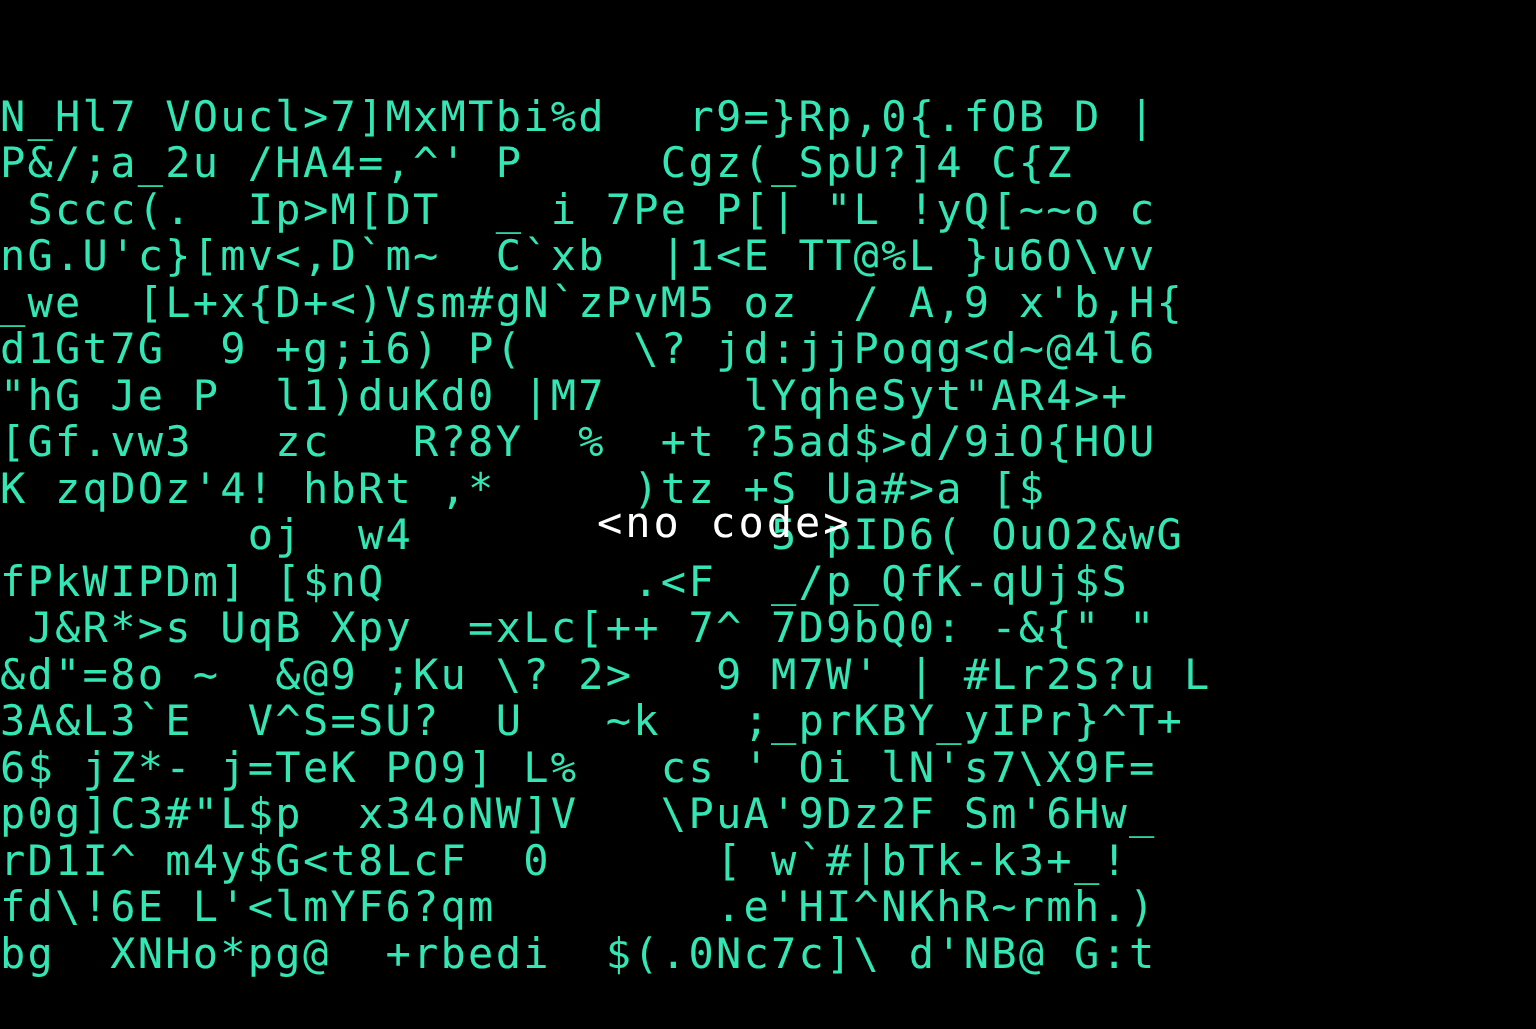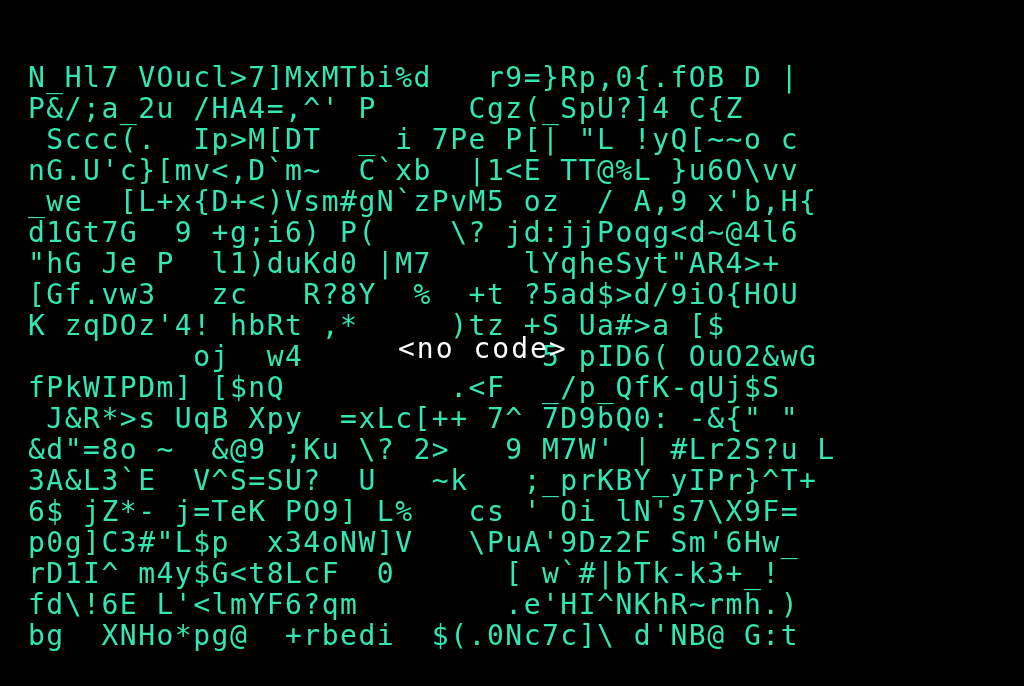--- a/index.html
+++ b/index.html
@@ -6,21 +6,20 @@
   #wrap{
     width:936px;height:686px;
     background:#000;
     font-family:"Menlo","Consolas","DejaVu Sans Mono",monospace;
     color:#33e6b3;
     font-size:28px;
     line-height:31px;
     letter-spacing:1.5px;
     white-space:pre;
     position:relative;
-    padding-left:28px;
   }
   .row{display:block}
   .center{
     position:absolute;
     color:#fff;
     font-family:"Menlo","Consolas",monospace;
     letter-spacing:2px;
   }
 </style>
 </head>

